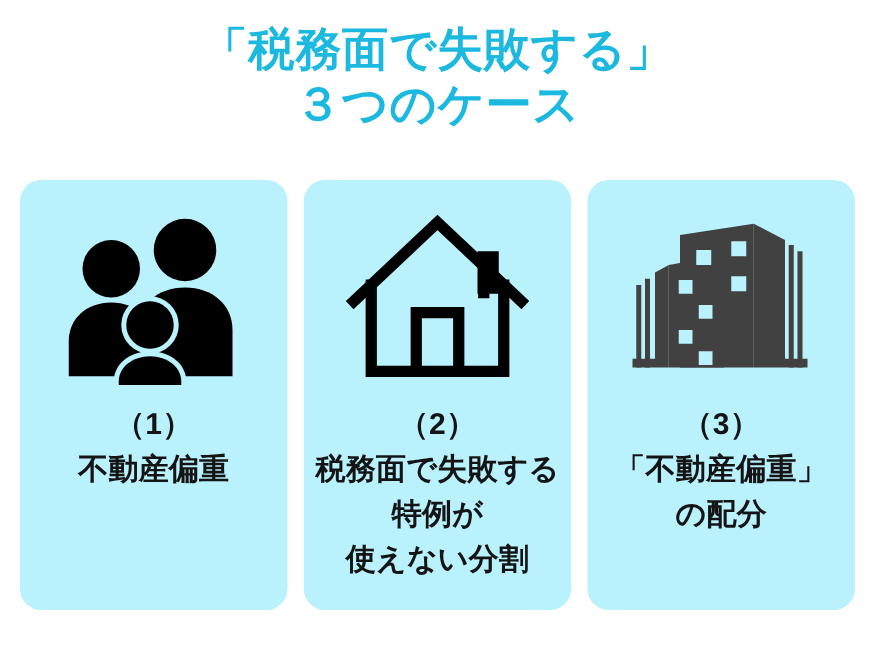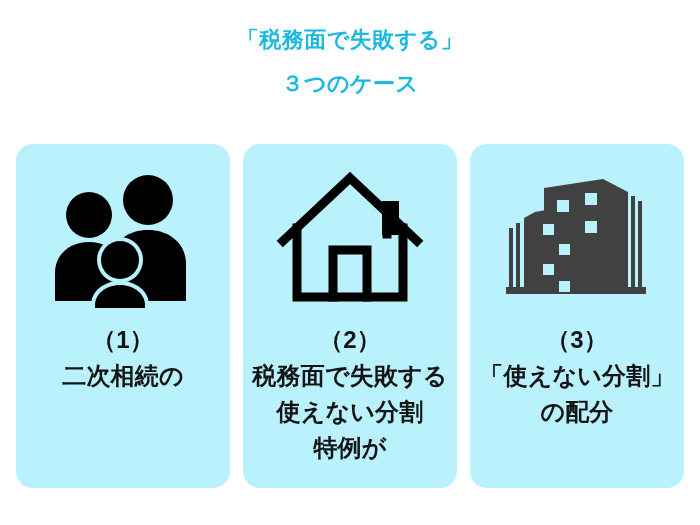--- a/index.html
+++ b/index.html
@@ -19,21 +19,21 @@
   #title-block {
     position: absolute;
     left: 0;
     top: 18px;
     width: 700px;
     text-align: center;
   }
   .title-line {
     display: block;
     color: #1bb8e0;
-    font-size: 22px;
+    font-size: 37px;
     font-weight: bold;
     line-height: 44px;
     letter-spacing: 0.5px;
     white-space: nowrap;
   }
 
   
   #cards-row {
     position: absolute;
     left: 16px;
@@ -99,21 +99,21 @@
         <path d="M41 74 C 61 74 75 87 75 105 L75 133 L7 133 L7 105 C7 87 21 74 41 74 Z" fill="#000000"></path>
 
         <circle cx="72" cy="92" r="23" fill="#b9f1fc"></circle>
         <circle cx="72" cy="92" r="19" fill="#000000"></circle>
         <path d="M72 113 C 89 113 101 124 101 137 L101 140 L43 140 L43 137 C43 124 55 113 72 113 Z" fill="#b9f1fc"></path>
         <path d="M72 117 C 86 117 97 126 97 137 L97 140 L47 140 L47 137 C47 126 58 117 72 117 Z" fill="#000000"></path>
       </svg>
     </div>
     <div class="card-text">
       <span class="tline">（1）</span>
-      <span class="tline">二次相続の</span>
+      <span class="tline">不動産偏重</span>
     </div>
   </div>
 
   <div class="card">
     <div class="card-icon">
       <svg width="150" height="140" viewBox="0 0 150 140" xmlns="http://www.w3.org/2000/svg">
         <g fill="none" stroke="#000000" stroke-width="9" stroke-linecap="square" stroke-linejoin="miter">
 
           <path d="M8 73 L75 10 L142 73"></path>
 
@@ -124,22 +124,22 @@
 
           <path d="M22 60 L22 129 L128 129 L128 60"></path>
 
           <path d="M58 129 L58 82 L92 82 L92 129"></path>
         </g>
       </svg>
     </div>
     <div class="card-text">
       <span class="tline">（2）</span>
       <span class="tline">税務面で失敗する</span>
+      <span class="tline">特例が</span>
       <span class="tline">使えない分割</span>
-      <span class="tline">特例が</span>
     </div>
   </div>
 
   <div class="card">
     <div class="card-icon">
       <svg width="150" height="140" viewBox="0 0 150 140" xmlns="http://www.w3.org/2000/svg">
         <g fill="#414141">
 
           <path d="M104 16 L133 30 L133 128 L104 128 Z"></path>
 
@@ -178,18 +178,18 @@
 
           <rect x="41" y="56" width="11" height="11"></rect>
           <rect x="57" y="76" width="11" height="11"></rect>
           <rect x="41" y="96" width="11" height="11"></rect>
           <rect x="57" y="113" width="11" height="11"></rect>
         </g>
       </svg>
     </div>
     <div class="card-text">
       <span class="tline">（3）</span>
-      <span class="tline">「使えない分割」</span>
+      <span class="tline">「不動産偏重」</span>
       <span class="tline">の配分</span>
     </div>
   </div>
 
 </div>
 
 </body></html>

